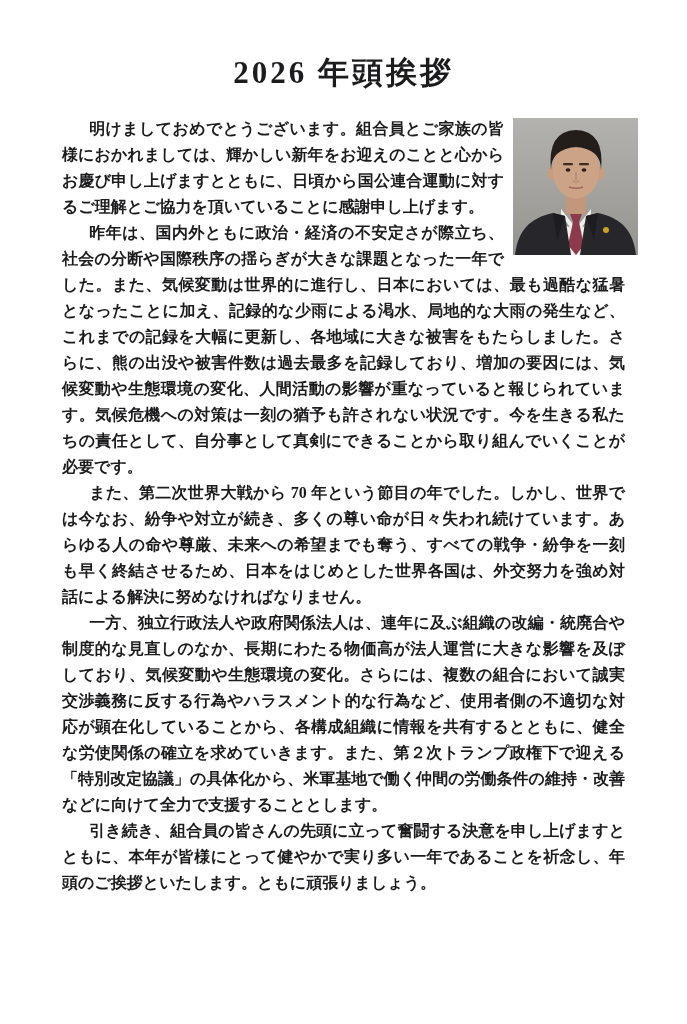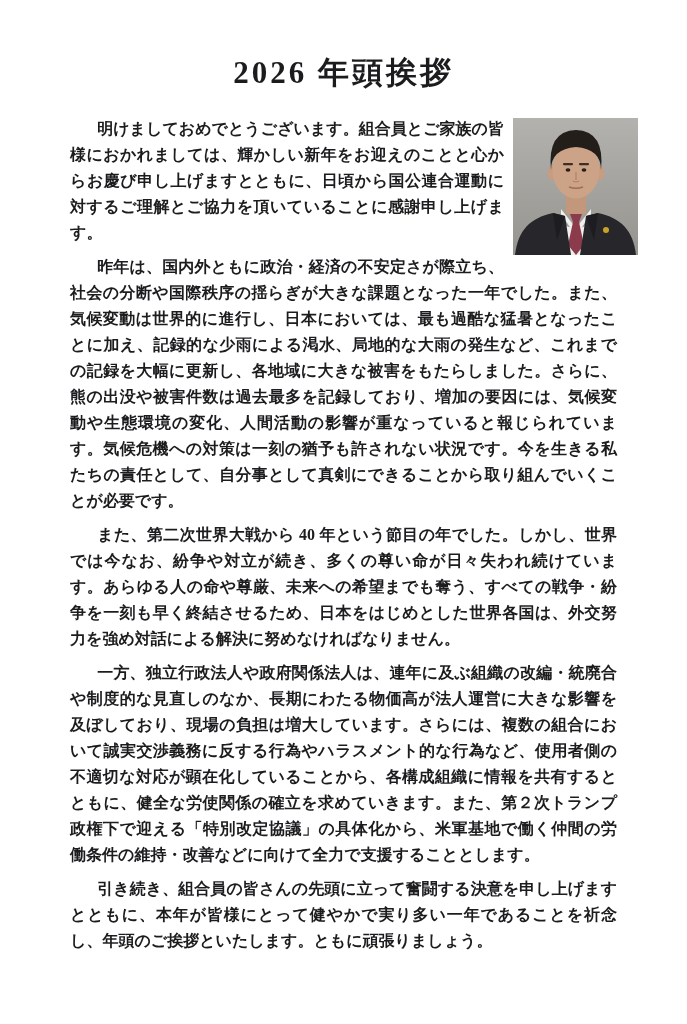--- a/index.html
+++ b/index.html
@@ -23,21 +23,21 @@
     font-weight: 700;
   }
   .doc-body {
     margin: 23px 62px 0 62px;
     font-size: 16px;
     line-height: 26px;
     text-align: justify;
     text-justify: inter-ideograph;
   }
   .doc-body p {
-    margin: 8px;
+    margin: 0;
     text-indent: 1.7em;
   }
   .portrait {
     float: right;
     width: 125px;
     height: 137px;
     margin: 2px -13px 12px 9px;
     display: block;
   }
   .portrait svg { display: block; width: 100%; height: 100%; }
@@ -91,18 +91,18 @@
         <path d="M123,137 C120,112 108,100 85,95 L73,98 L67,137 Z" fill="#26262b"></path>
         <path d="M40,95 L52,98 L44,122 Z" fill="#1d1d21"></path>
         <path d="M85,95 L73,98 L81,122 Z" fill="#1d1d21"></path>
 
         <circle cx="93" cy="112" r="3" fill="#c9a227"></circle>
       </svg>
     </span>
 
     <p>明けましておめでとうございます。組合員とご家族の皆様におかれましては、輝かしい新年をお迎えのことと心からお慶び申し上げますとともに、日頃から国公連合運動に対するご理解とご協力を頂いていることに感謝申し上げます。</p>
     <p>昨年は、国内外ともに政治・経済の不安定さが際立ち、社会の分断や国際秩序の揺らぎが大きな課題となった一年でした。また、気候変動は世界的に進行し、日本においては、最も過酷な猛暑となったことに加え、記録的な少雨による渇水、局地的な大雨の発生など、これまでの記録を大幅に更新し、各地域に大きな被害をもたらしました。さらに、熊の出没や被害件数は過去最多を記録しており、増加の要因には、気候変動や生態環境の変化、人間活動の影響が重なっていると報じられています。気候危機への対策は一刻の猶予も許されない状況です。今を生きる私たちの責任として、自分事として真剣にできることから取り組んでいくことが必要です。</p>
-    <p>また、第二次世界大戦から 40 年という節目の年でした。しかし、世界では今なお、紛争や対立が続き、多くの尊い命が日々失われ続けています。あらゆる人の命や尊厳、未来への希望までも奪う、すべての戦争・紛争を一刻も早く終結させるため、日本をはじめとした世界各国は、外交努力を強め対話による解決に努めなければなりません。</p>
-    <p>一方、独立行政法人や政府関係法人は、連年に及ぶ組織の改編・統廃合や制度的な見直しのなか、長期にわたる物価高が法人運営に大きな影響を及ぼしており、現場の負担は増大しています。さらには、複数の組合において誠実交渉義務に反する行為やハラスメント的な行為など、使用者側の不適切な対応が顕在化していることから、各構成組織に情報を共有するとともに、健全な労使関係の確立を求めていきます。また、第２次トランプ政権下で迎える「特別改定協議」の具体化から、米軍基地で働く仲間の労働条件の維持・改善などに向けて全力で支援することとします。</p>
+    <p>また、第二次世界大戦から 70 年という節目の年でした。しかし、世界では今なお、紛争や対立が続き、多くの尊い命が日々失われ続けています。あらゆる人の命や尊厳、未来への希望までも奪う、すべての戦争・紛争を一刻も早く終結させるため、日本をはじめとした世界各国は、外交努力を強め対話による解決に努めなければなりません。</p>
+    <p>一方、独立行政法人や政府関係法人は、連年に及ぶ組織の改編・統廃合や制度的な見直しのなか、長期にわたる物価高が法人運営に大きな影響を及ぼしており、気候変動や生態環境の変化。さらには、複数の組合において誠実交渉義務に反する行為やハラスメント的な行為など、使用者側の不適切な対応が顕在化していることから、各構成組織に情報を共有するとともに、健全な労使関係の確立を求めていきます。また、第２次トランプ政権下で迎える「特別改定協議」の具体化から、米軍基地で働く仲間の労働条件の維持・改善などに向けて全力で支援することとします。</p>
     <p>引き続き、組合員の皆さんの先頭に立って奮闘する決意を申し上げますとともに、本年が皆様にとって健やかで実り多い一年であることを祈念し、年頭のご挨拶といたします。ともに頑張りましょう。</p>
 
   </div>
 </div>
 
 </body></html>

